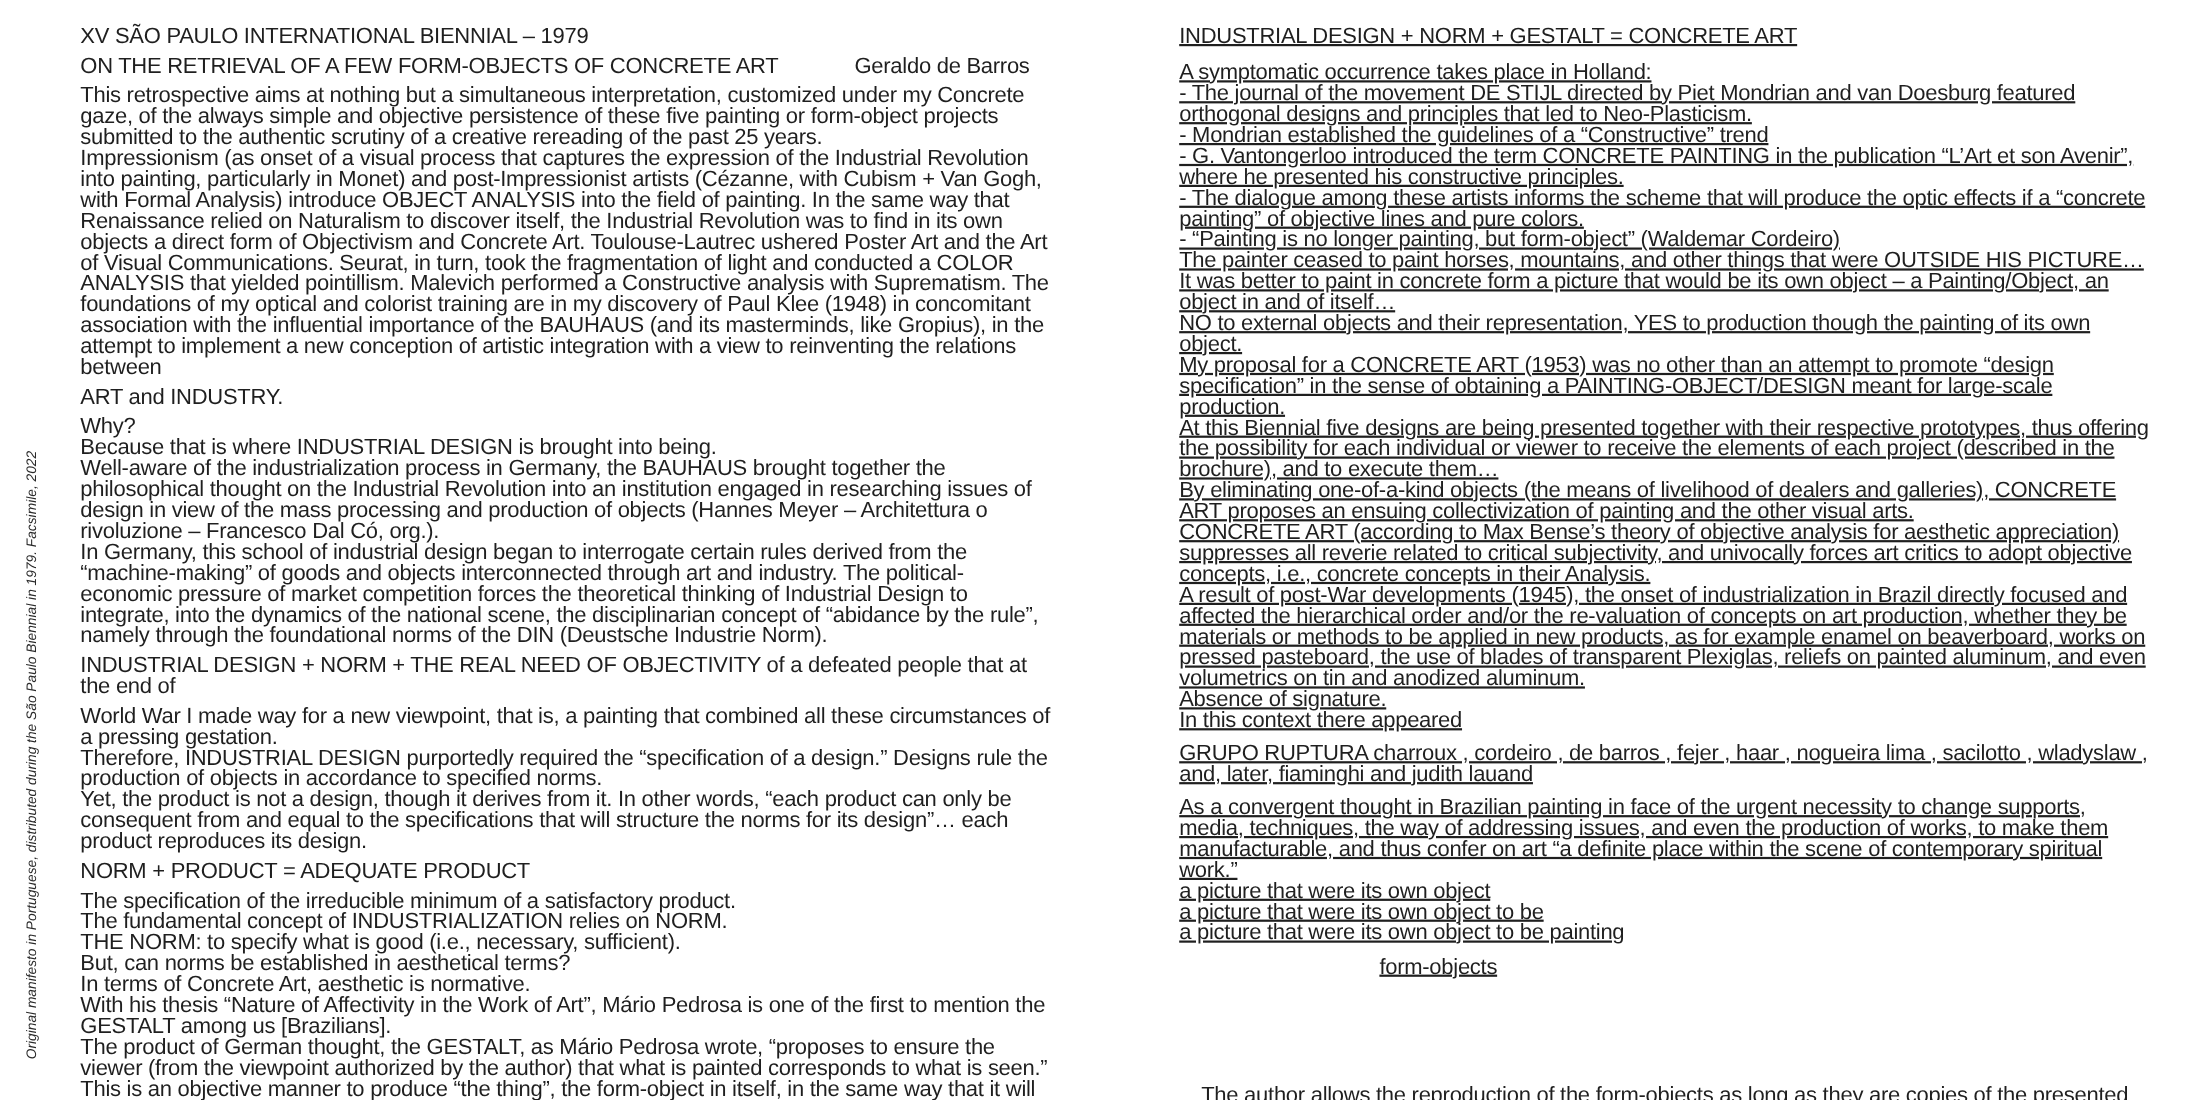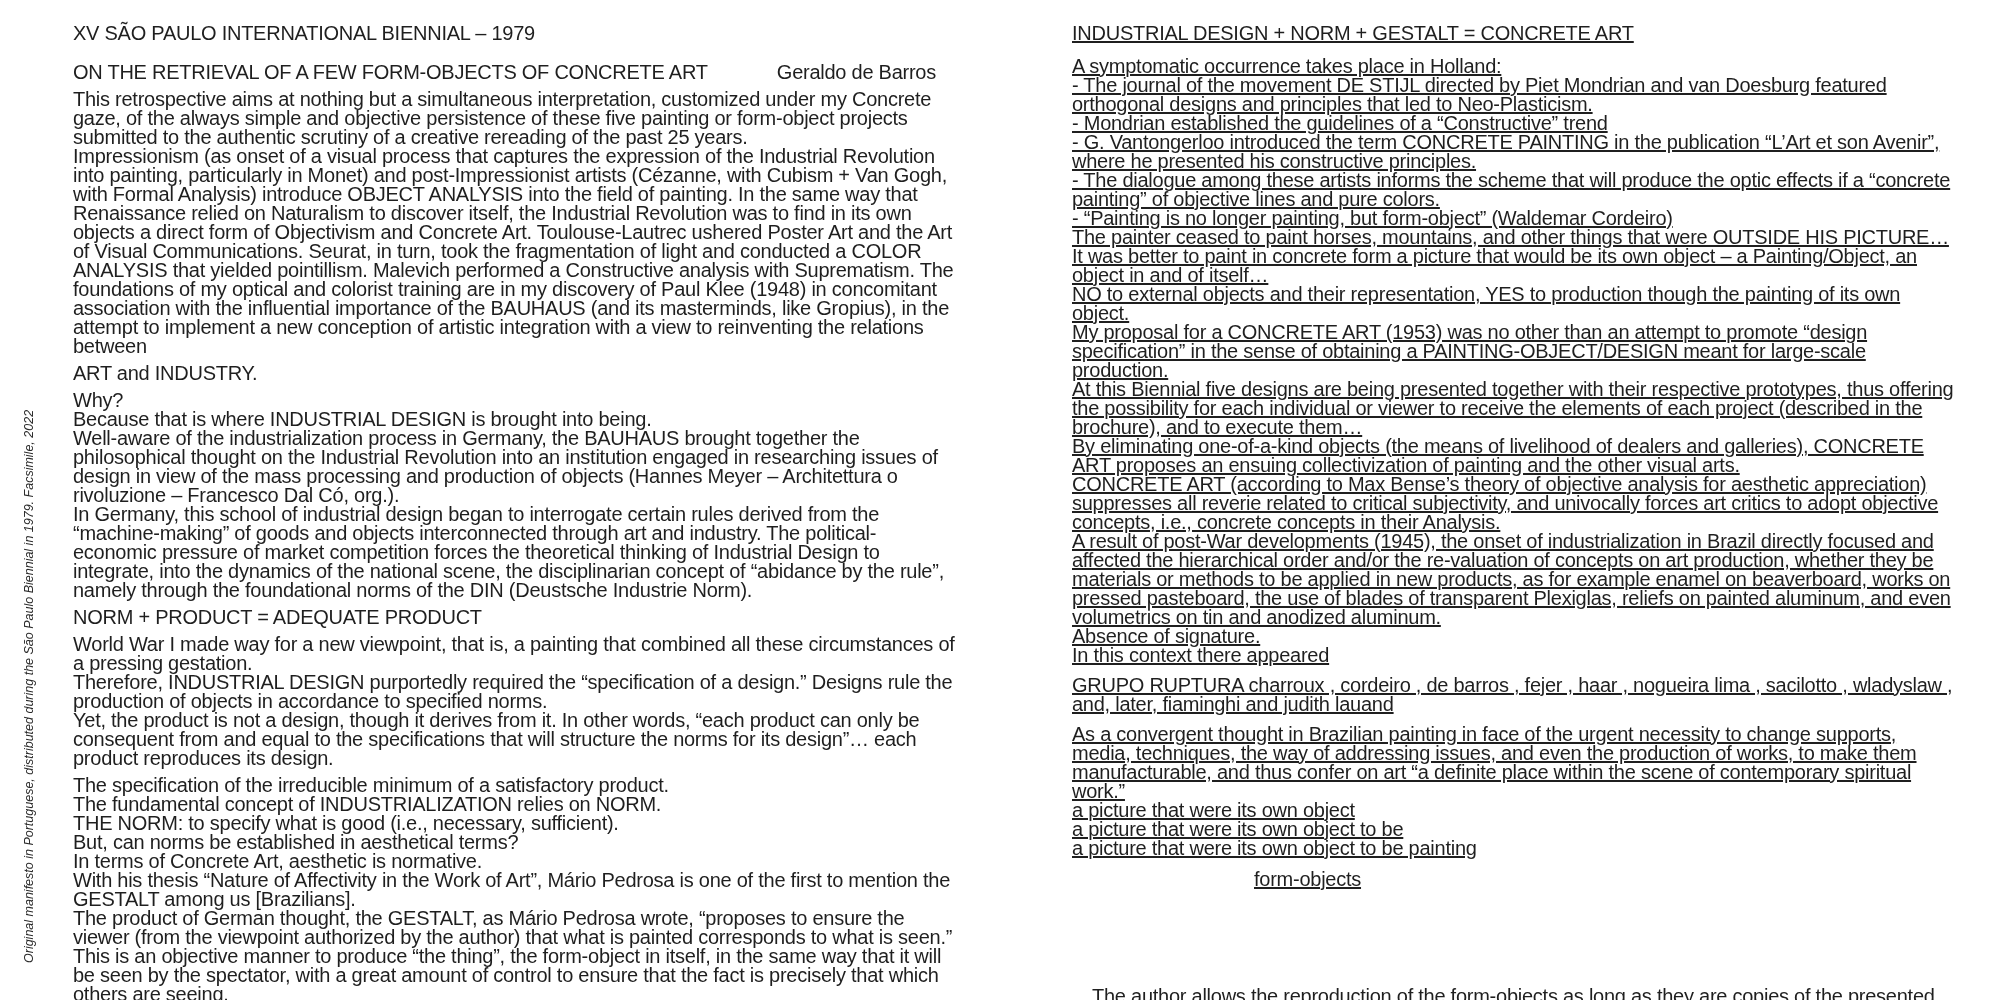--- a/index.html
+++ b/index.html
@@ -25,21 +25,21 @@
     line-height: 19px;
     letter-spacing: -0.25px;
   }
   .col-left  { left: 73px; }
   .col-right { left: 1072px; text-decoration: underline; }
 
   .doc-title {
     white-space: nowrap;
   }
   .heading-row {
-    margin-top: 20px;
+    margin-top: 8px;
     display: flex;
     justify-content: space-between;
     align-items: flex-start;
     white-space: nowrap;
   }
   .author { margin-right: 22px; }
 
   .block {
     margin: 8px 0 0 0;
     white-space: pre-line;
@@ -83,24 +83,25 @@
       <span class="author">Geraldo de Barros</span>
     </div>
 
     <p class="block">This retrospective aims at nothing but a simultaneous interpretation, customized under my Concrete gaze, of the always simple and objective persistence of these five painting or form-object projects submitted to the authentic scrutiny of a creative rereading of the past 25 years.
 Impressionism (as onset of a visual process that captures the expression of the Industrial Revolution into painting, particularly in Monet) and post-Impressionist artists (Cézanne, with Cubism + Van Gogh, with Formal Analysis) introduce OBJECT ANALYSIS into the field of painting. In the same way that Renaissance relied on Naturalism to discover itself, the Industrial Revolution was to find in its own objects a direct form of Objectivism and Concrete Art. Toulouse-Lautrec ushered Poster Art and the Art of Visual Communications. Seurat, in turn, took the fragmentation of light and conducted a COLOR ANALYSIS that yielded pointillism. Malevich performed a Constructive analysis with Suprematism. The foundations of my optical and colorist training are in my discovery of Paul Klee (1948) in concomitant association with the influential importance of the BAUHAUS (and its masterminds, like Gropius), in the attempt to implement a new conception of artistic integration with a view to reinventing the relations between</p>
     <p class="block">ART and INDUSTRY.</p>
     <p class="block">Why?
 Because that is where INDUSTRIAL DESIGN is brought into being.
 Well-aware of the industrialization process in Germany, the BAUHAUS brought together the philosophical thought on the Industrial Revolution into an institution engaged in researching issues of design in view of the mass processing and production of objects (Hannes Meyer – Architettura o rivoluzione – Francesco Dal Có, org.).
 In Germany, this school of industrial design began to interrogate certain rules derived from the “machine-making” of goods and objects interconnected through art and industry. The political-economic pressure of market competition forces the theoretical thinking of Industrial Design to integrate, into the dynamics of the national scene, the disciplinarian concept of “abidance by the rule”, namely through the foundational norms of the DIN (Deustsche Industrie Norm).</p>
-    <p class="block">NORM + PRODUCT = ADEQUATE PRODUCT</p>
+    <p class="block">INDUSTRIAL DESIGN + NORM + THE REAL NEED OF OBJECTIVITY of a defeated people that at the end of</p>
     <p class="block">World War I made way for a new viewpoint, that is, a painting that combined all these circumstances of a pressing gestation.
 Therefore, INDUSTRIAL DESIGN purportedly required the “specification of a design.” Designs rule the production of objects in accordance to specified norms.
 Yet, the product is not a design, though it derives from it. In other words, “each product can only be consequent from and equal to the specifications that will structure the norms for its design”… each product reproduces its design.</p>
+    <p class="block">NORM + PRODUCT = ADEQUATE PRODUCT</p>
     <p class="block">The specification of the irreducible minimum of a satisfactory product.
 The fundamental concept of INDUSTRIALIZATION relies on NORM.
 THE NORM: to specify what is good (i.e., necessary, sufficient).
 But, can norms be established in aesthetical terms?
 In terms of Concrete Art, aesthetic is normative.
 With his thesis “Nature of Affectivity in the Work of Art”, Mário Pedrosa is one of the first to mention the GESTALT among us [Brazilians].
 The product of German thought, the GESTALT, as Mário Pedrosa wrote, “proposes to ensure the viewer (from the viewpoint authorized by the author) that what is painted corresponds to what is seen.” This is an objective manner to produce “the thing”, the form-object in itself, in the same way that it will be seen by the spectator, with a great amount of control to ensure that the fact is precisely that which others are seeing.</p>
   </div>
 
   <div class="col col-right">

